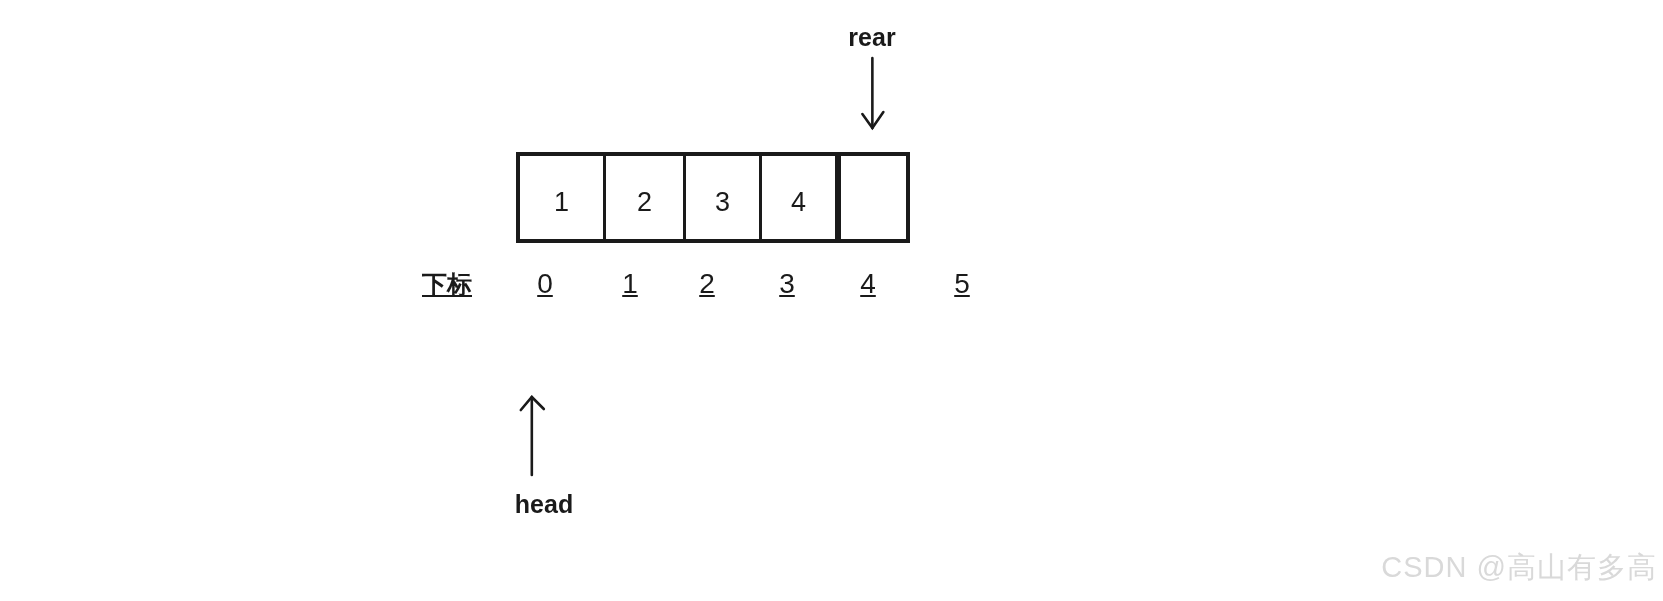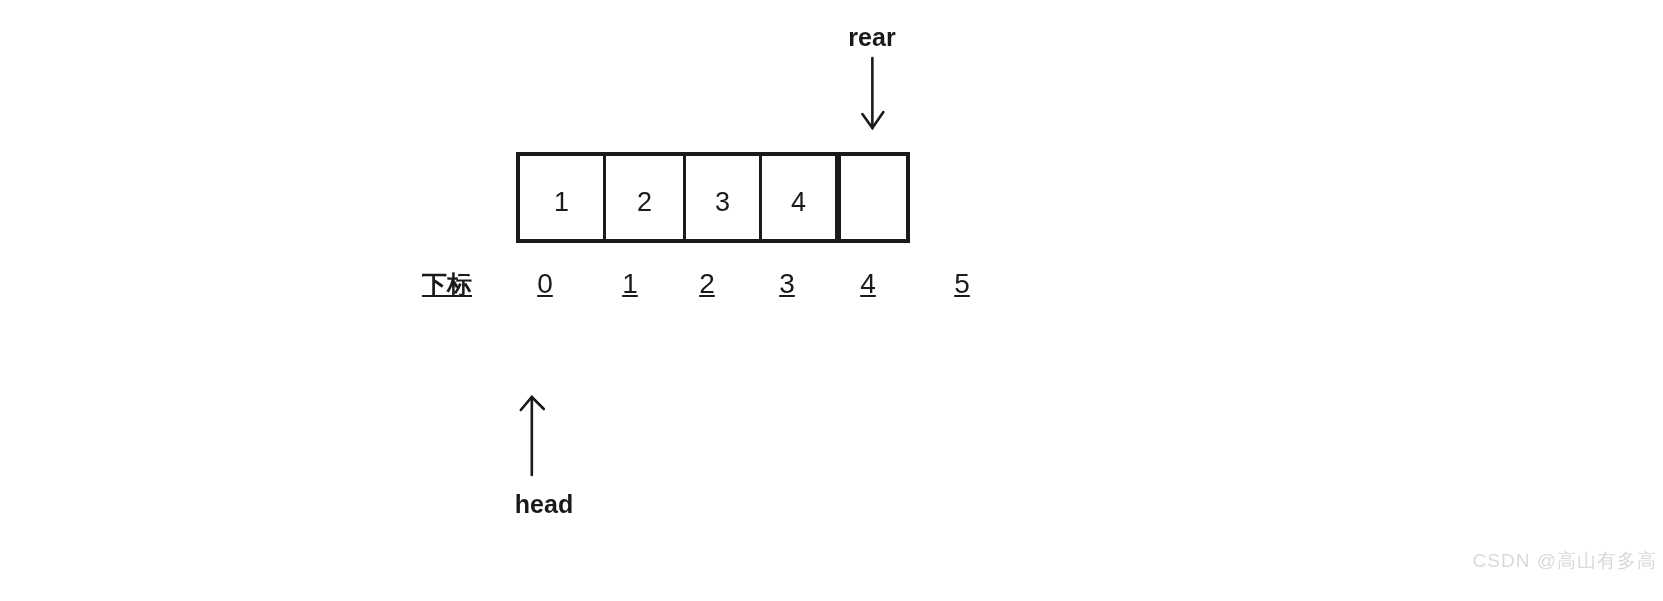--- a/index.html
+++ b/index.html
@@ -97,21 +97,21 @@
     margin-top: 14px;
     margin-left: 22px; 
     line-height: 1.1;
   }
 
   
   .watermark {
     position: absolute;
     right: 6px;
     top: 548px;
-    font-size: 19px;
+    font-size: 29px;
     letter-spacing: 1px;
     color: var(--watermark-color, #d9d9d9);
     text-shadow: 2px 2px 1px #ffffff;
     white-space: nowrap;
     text-align: right;
   }
 
   .arrow-stroke {
     stroke: var(--line-color, #1a1a1a);
     stroke-width: 2.6;

